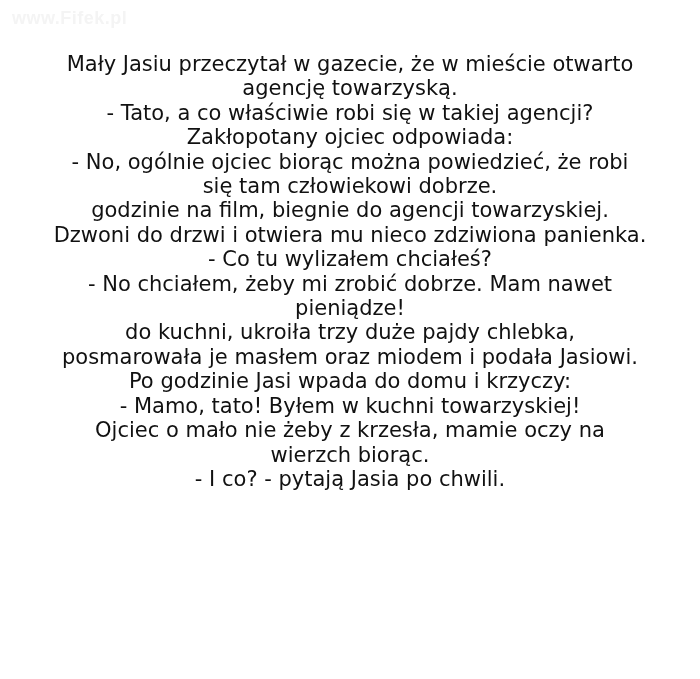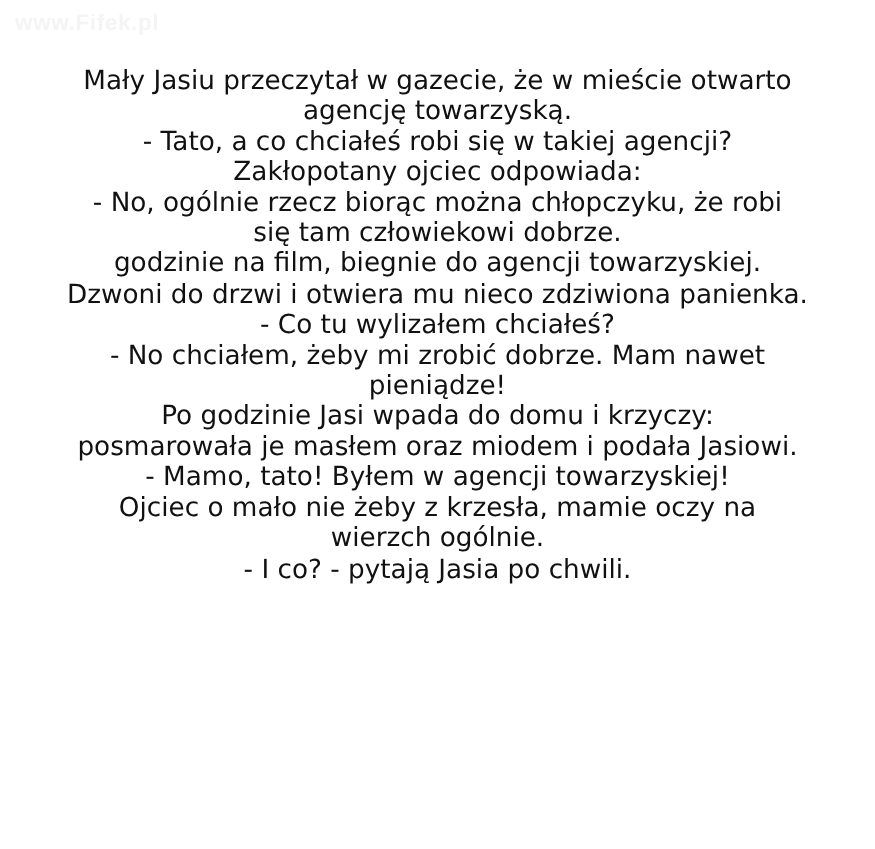--- a/index.html
+++ b/index.html
@@ -40,28 +40,29 @@
     }
   </style>
 </head>
 <body>
 
 <div class="watermark">www.Fifek.pl</div>
 
 <div class="joke">
   <span class="line">Mały Jasiu przeczytał w gazecie, że w mieście otwarto</span>
   <span class="line">agencję towarzyską.</span>
-  <span class="line">- Tato, a co chciałeś robi się w takiej agencji?</span>
+  <span class="line">- Tato, a co właściwie robi się w takiej agencji?</span>
   <span class="line">Zakłopotany ojciec odpowiada:</span>
-  <span class="line">- No, ogólnie rzecz biorąc można chłopczyku, że robi</span>
+  <span class="line">- No, ogólnie ojciec biorąc można powiedzieć, że robi</span>
   <span class="line">się tam człowiekowi dobrze.</span>
   <span class="line">godzinie na film, biegnie do agencji towarzyskiej.</span>
   <span class="line">Dzwoni do drzwi i otwiera mu nieco zdziwiona panienka.</span>
   <span class="line">- Co tu wylizałem chciałeś?</span>
   <span class="line">- No chciałem, żeby mi zrobić dobrze. Mam nawet</span>
   <span class="line">pieniądze!</span>
+  <span class="line">do kuchni, ukroiła trzy duże pajdy chlebka,</span>
+  <span class="line">posmarowała je masłem oraz miodem i podała Jasiowi.</span>
   <span class="line">Po godzinie Jasi wpada do domu i krzyczy:</span>
-  <span class="line">posmarowała je masłem oraz miodem i podała Jasiowi.</span>
-  <span class="line">- Mamo, tato! Byłem w agencji towarzyskiej!</span>
+  <span class="line">- Mamo, tato! Byłem w kuchni towarzyskiej!</span>
   <span class="line">Ojciec o mało nie żeby z krzesła, mamie oczy na</span>
-  <span class="line">wierzch ogólnie.</span>
+  <span class="line">wierzch biorąc.</span>
   <span class="line">- I co? - pytają Jasia po chwili.</span>
 </div>
 
 </body></html>

